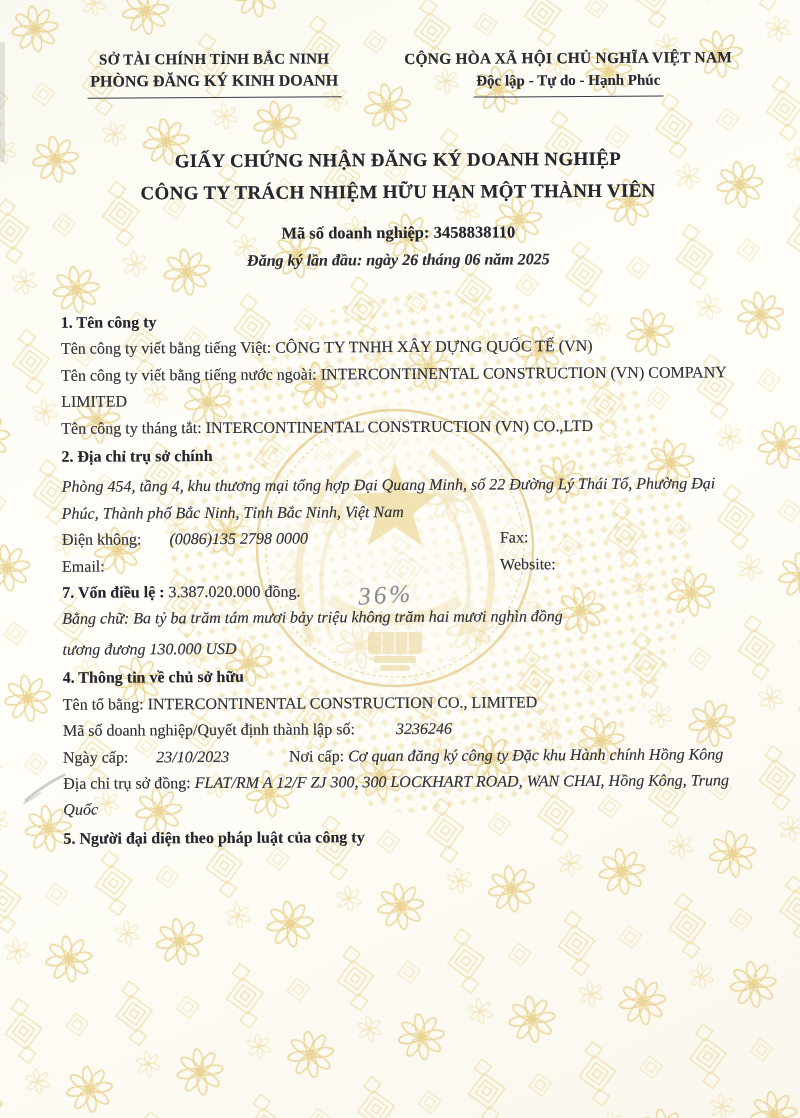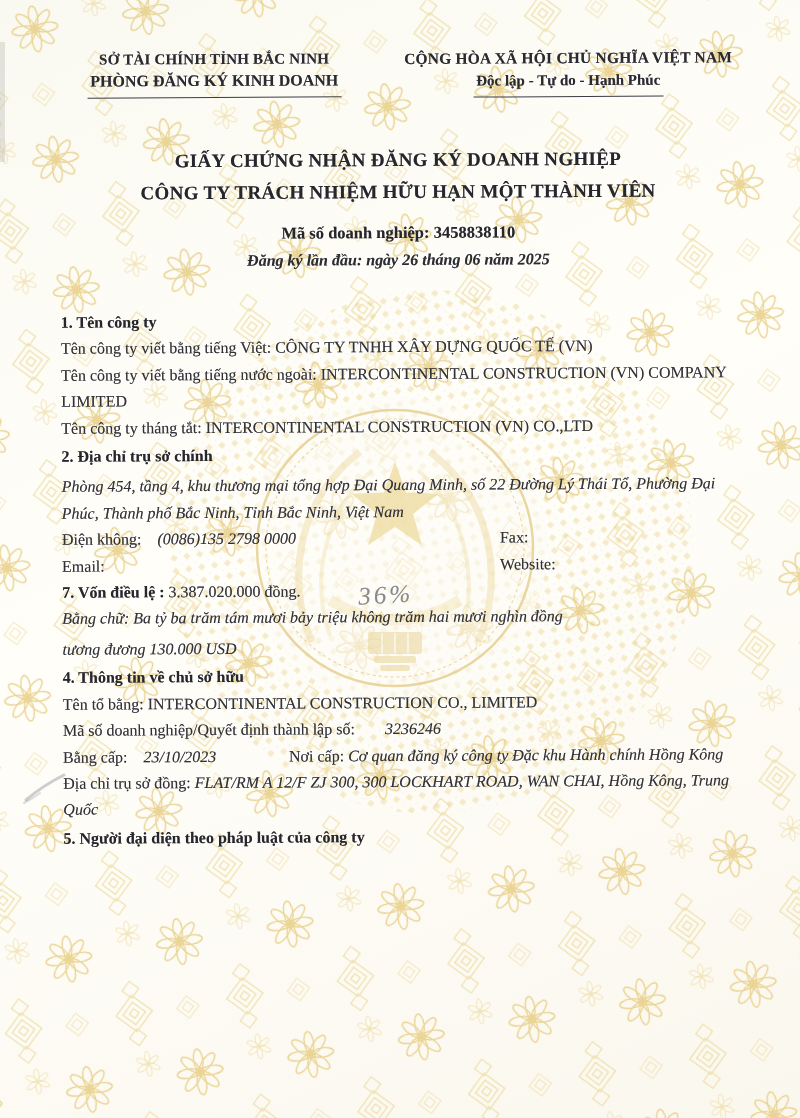--- a/index.html
+++ b/index.html
@@ -29,22 +29,22 @@
   .regnote{position:absolute;top:251px;left:0;right:0;text-align:center;font-weight:bold;font-style:italic;font-size:16px;color:#2c2c35;}
   .doc{position:absolute;top:308px;left:62px;width:684px;font-size:16px;line-height:26.4px;}
   .h{font-weight:bold;color:#26262e;}
   .it{font-style:italic;}
   .mt2{margin-top:2px;} .mt4{margin-top:4px;}
   .contact{display:flex;}
   .contact .c1{width:438px;flex:none;}
   .ngayrow{display:flex;}
   .ngayrow .n1{width:226px;flex:none;}
   .ngayrow .n2{flex:1;}
-  .gap26{display:inline-block;margin-left:26px;}
-  .gap12{margin-left:12px;}
+  .gap26{display:inline-block;margin-left:37px;}
+  .gap12{margin-left:24px;}
   .pct{position:absolute;left:358px;top:581px;font-size:25px;font-style:italic;
     color:rgba(98,98,112,.36);transform:rotate(-3deg);letter-spacing:3px;}
 </style>
 </head>
 <body>
 
 <div class="page">
 
   <svg class="bg" width="800" height="1118" viewBox="0 0 800 1118">
     <defs>
@@ -190,21 +190,21 @@
       <div>
         <span>Tên tổ bằng:</span>
         <span>INTERCONTINENTAL CONSTRUCTION CO., LIMITED</span>
       </div>
       <div>
         <span>Mã số doanh nghiệp/Quyết định thành lập số:</span>
         <span class="it gap26">3236246</span>
       </div>
       <div class="ngayrow">
         <div class="n1">
-          <span>Bằng cấp:</span>
+          <span>Ngày cấp:</span>
           <span class="it gap12">23/10/2023</span>
         </div>
         <div class="n2">
           <span>Nơi cấp:</span>
           <span class="it">Cơ quan đăng ký công ty Đặc khu Hành chính Hồng Kông</span>
         </div>
       </div>
       <div>
         <span>Địa chỉ trụ sở đồng:</span>
         <span class="it">FLAT/RM A 12/F ZJ 300, 300 LOCKHART ROAD, WAN CHAI, Hồng Kông, Trung Quốc</span>

